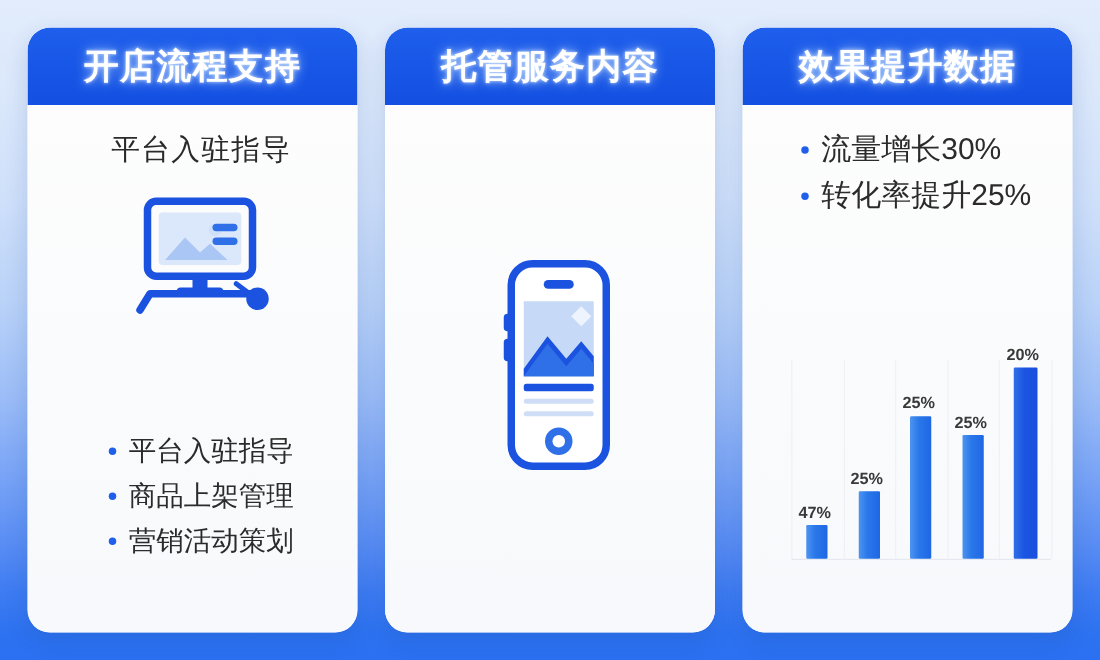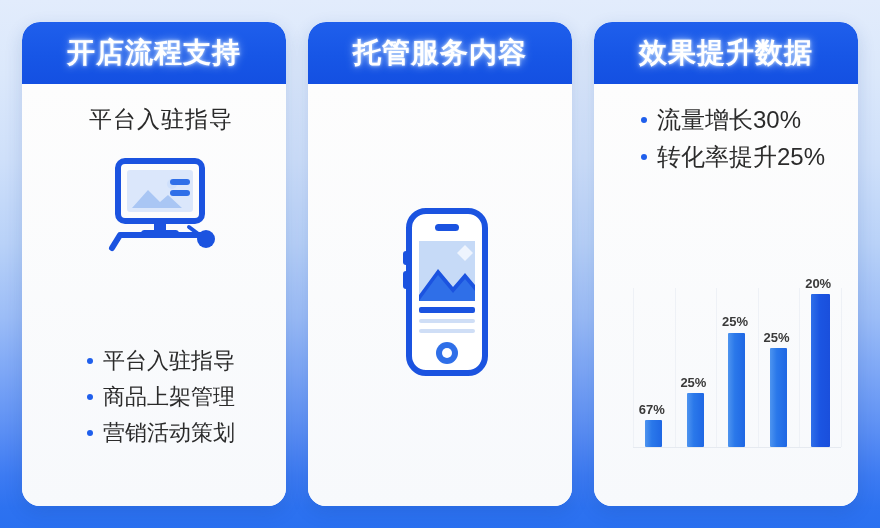--- a/index.html
+++ b/index.html
@@ -282,21 +282,21 @@
           <div class="plot">
             <div class="gridline" style="left:0%"></div>
             <div class="gridline" style="left:20%"></div>
             <div class="gridline" style="left:40%"></div>
             <div class="gridline" style="left:60%"></div>
             <div class="gridline" style="left:80%"></div>
             <div class="gridline" style="left:100%"></div>
 
             <div class="bars">
               <div class="bar-col">
-                <div class="bar-label" style="bottom:19%">67%</div>
+                <div class="bar-label" style="bottom:19%">47%</div>
                 <div class="bar" style="height:17%"></div>
               </div>
               <div class="bar-col">
                 <div class="bar-label" style="bottom:36%">25%</div>
                 <div class="bar" style="height:34%"></div>
               </div>
               <div class="bar-col">
                 <div class="bar-label" style="bottom:74%">25%</div>
                 <div class="bar" style="height:72%"></div>
               </div>

